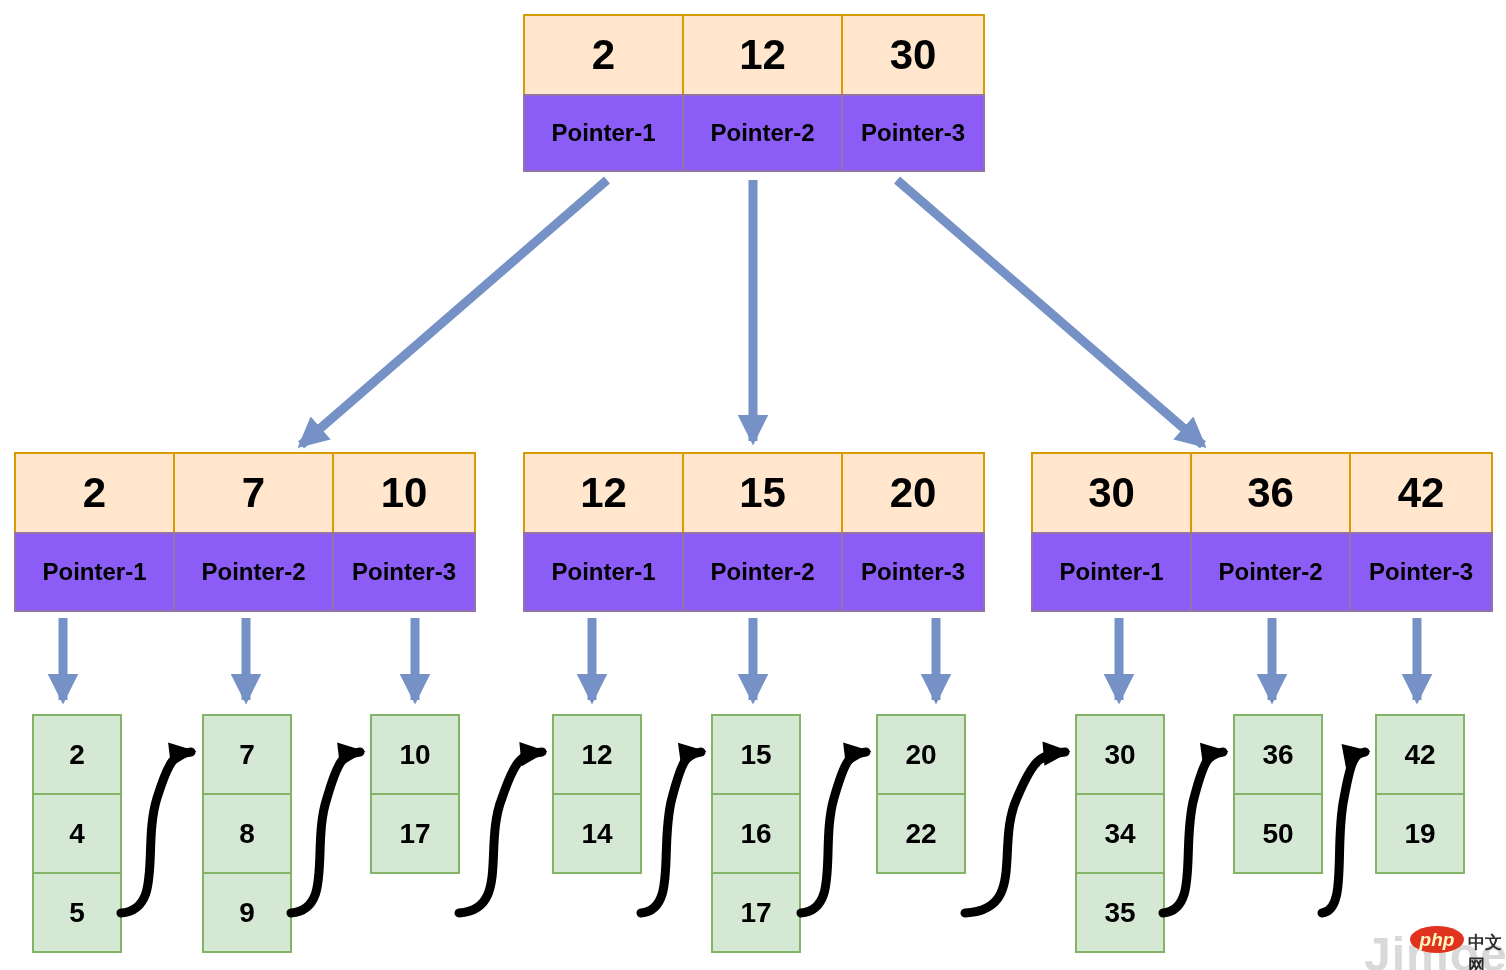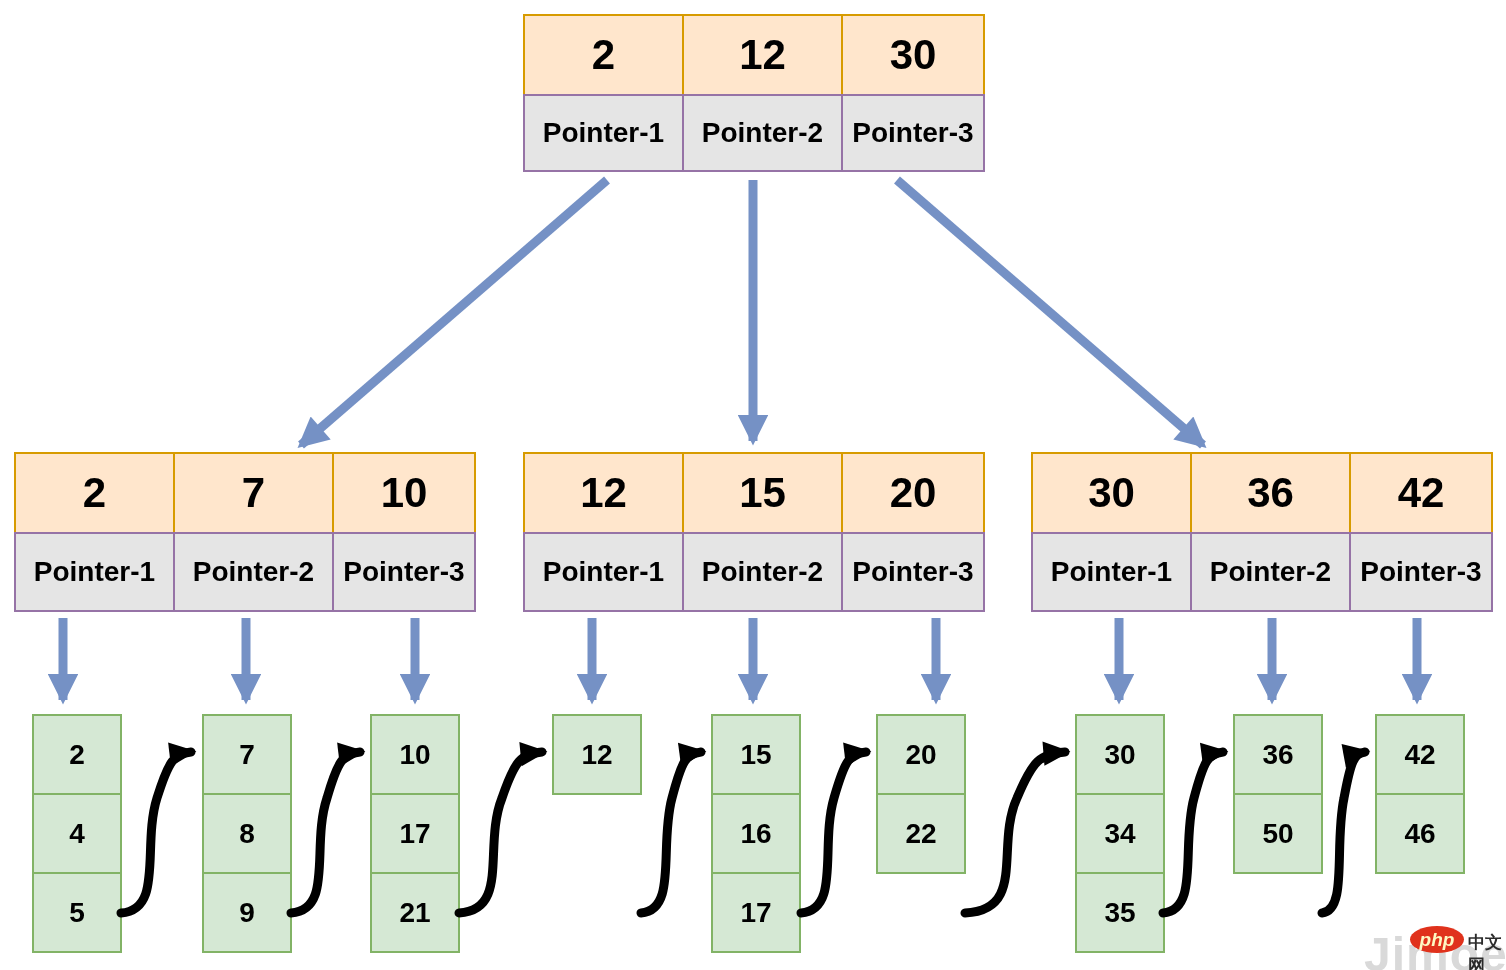--- a/index.html
+++ b/index.html
@@ -11,21 +11,21 @@
   .hnode{position:absolute;z-index:2;}
   .row{display:flex;}
   .cell{
     box-sizing:border-box;display:flex;align-items:center;justify-content:center;
     font-weight:bold;line-height:1;
   }
   .key{
     background:#FFE6CC;border:2px solid #D79B00;font-size:42px;height:82px;
   }
   .ptr{
-    background:#e5e5e5;border:2px solid #9673A6;font-size:28px;height:80px;
+    background:#8b5cf6;border:2px solid #9673A6;font-size:24px;height:80px;
   }
   .root .ptr{height:78px;}
   .row .cell + .cell{margin-left:-2px;}
   .ptr-row{margin-top:-2px;}
   .w1{width:161px;} .w2{width:161px;} .w3{width:144px;}
   .leaf{position:absolute;top:714px;width:90px;z-index:2;}
   .leafcell{
     box-sizing:border-box;height:81px;background:#D5E8D4;border:2px solid #82B366;
     display:flex;align-items:center;justify-content:center;font-weight:bold;font-size:28px;
   }
@@ -147,24 +147,24 @@
     <div class="leafcell">5</div>
   </div>
   <div class="leaf" style="left:202px;">
     <div class="leafcell">7</div>
     <div class="leafcell">8</div>
     <div class="leafcell">9</div>
   </div>
   <div class="leaf" style="left:370px;">
     <div class="leafcell">10</div>
     <div class="leafcell">17</div>
-    <div class="leafcell">21</div>
   </div>
   <div class="leaf" style="left:552px;">
     <div class="leafcell">12</div>
+    <div class="leafcell">14</div>
   </div>
   <div class="leaf" style="left:711px;">
     <div class="leafcell">15</div>
     <div class="leafcell">16</div>
     <div class="leafcell">17</div>
   </div>
   <div class="leaf" style="left:876px;">
     <div class="leafcell">20</div>
     <div class="leafcell">22</div>
   </div>
@@ -172,21 +172,21 @@
     <div class="leafcell">30</div>
     <div class="leafcell">34</div>
     <div class="leafcell">35</div>
   </div>
   <div class="leaf" style="left:1233px;">
     <div class="leafcell">36</div>
     <div class="leafcell">50</div>
   </div>
   <div class="leaf" style="left:1375px;">
     <div class="leafcell">42</div>
-    <div class="leafcell">46</div>
+    <div class="leafcell">19</div>
   </div>
 
   <div class="watermark-bg">Jimoer</div>
   <div class="php-badge" style="background:#E0321C;">
     <span>php</span>
   </div>
   <div class="site-text">中文网</div>
 
 </div>
 

